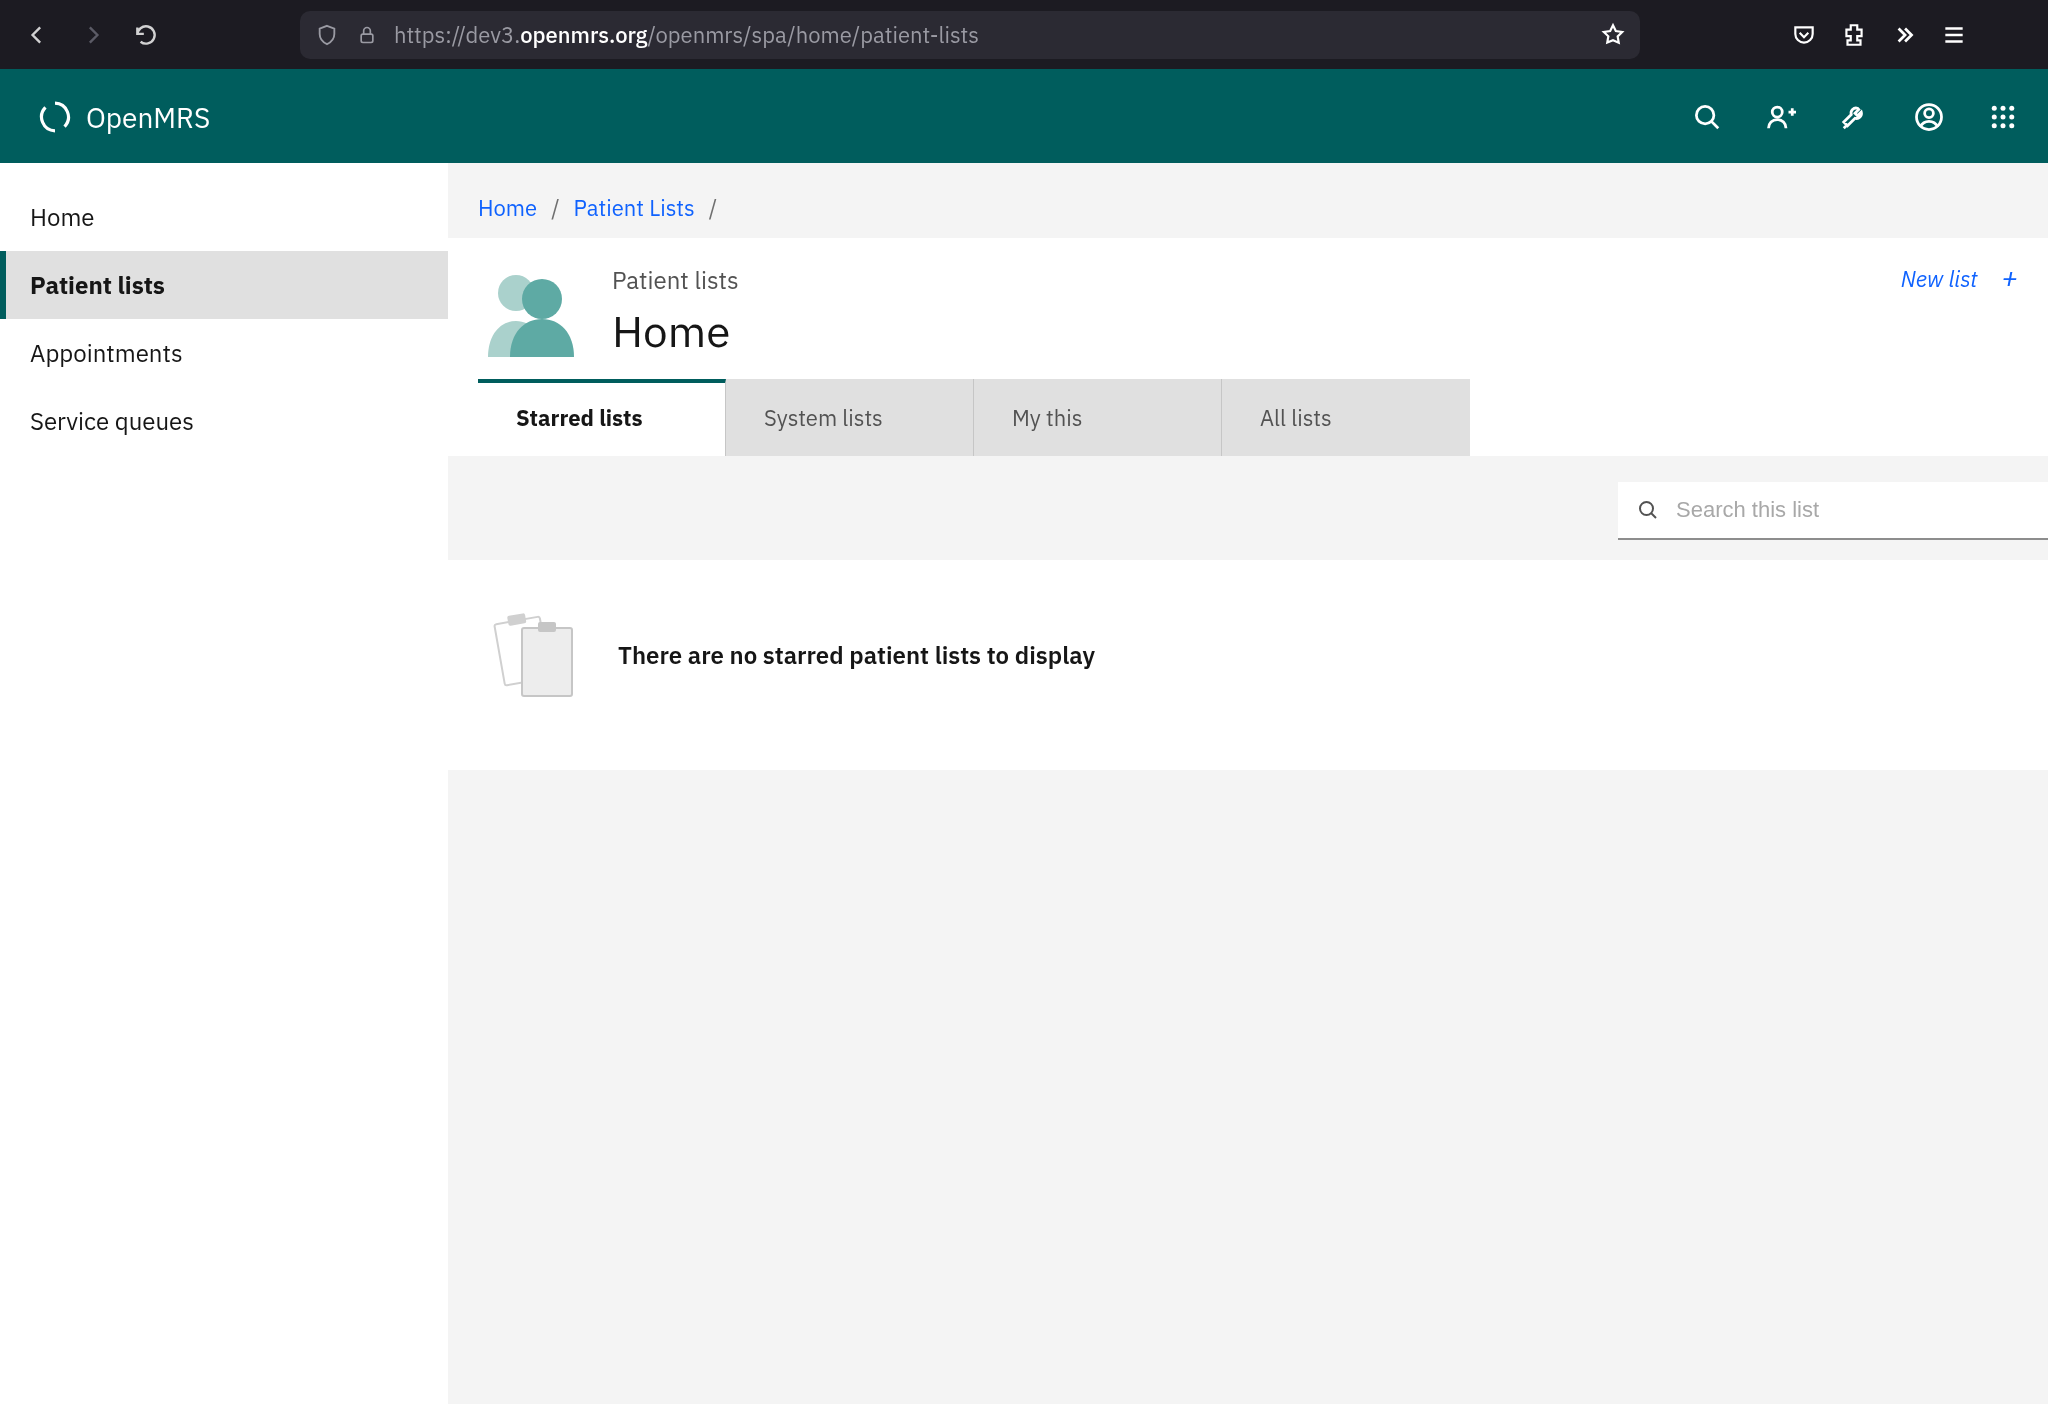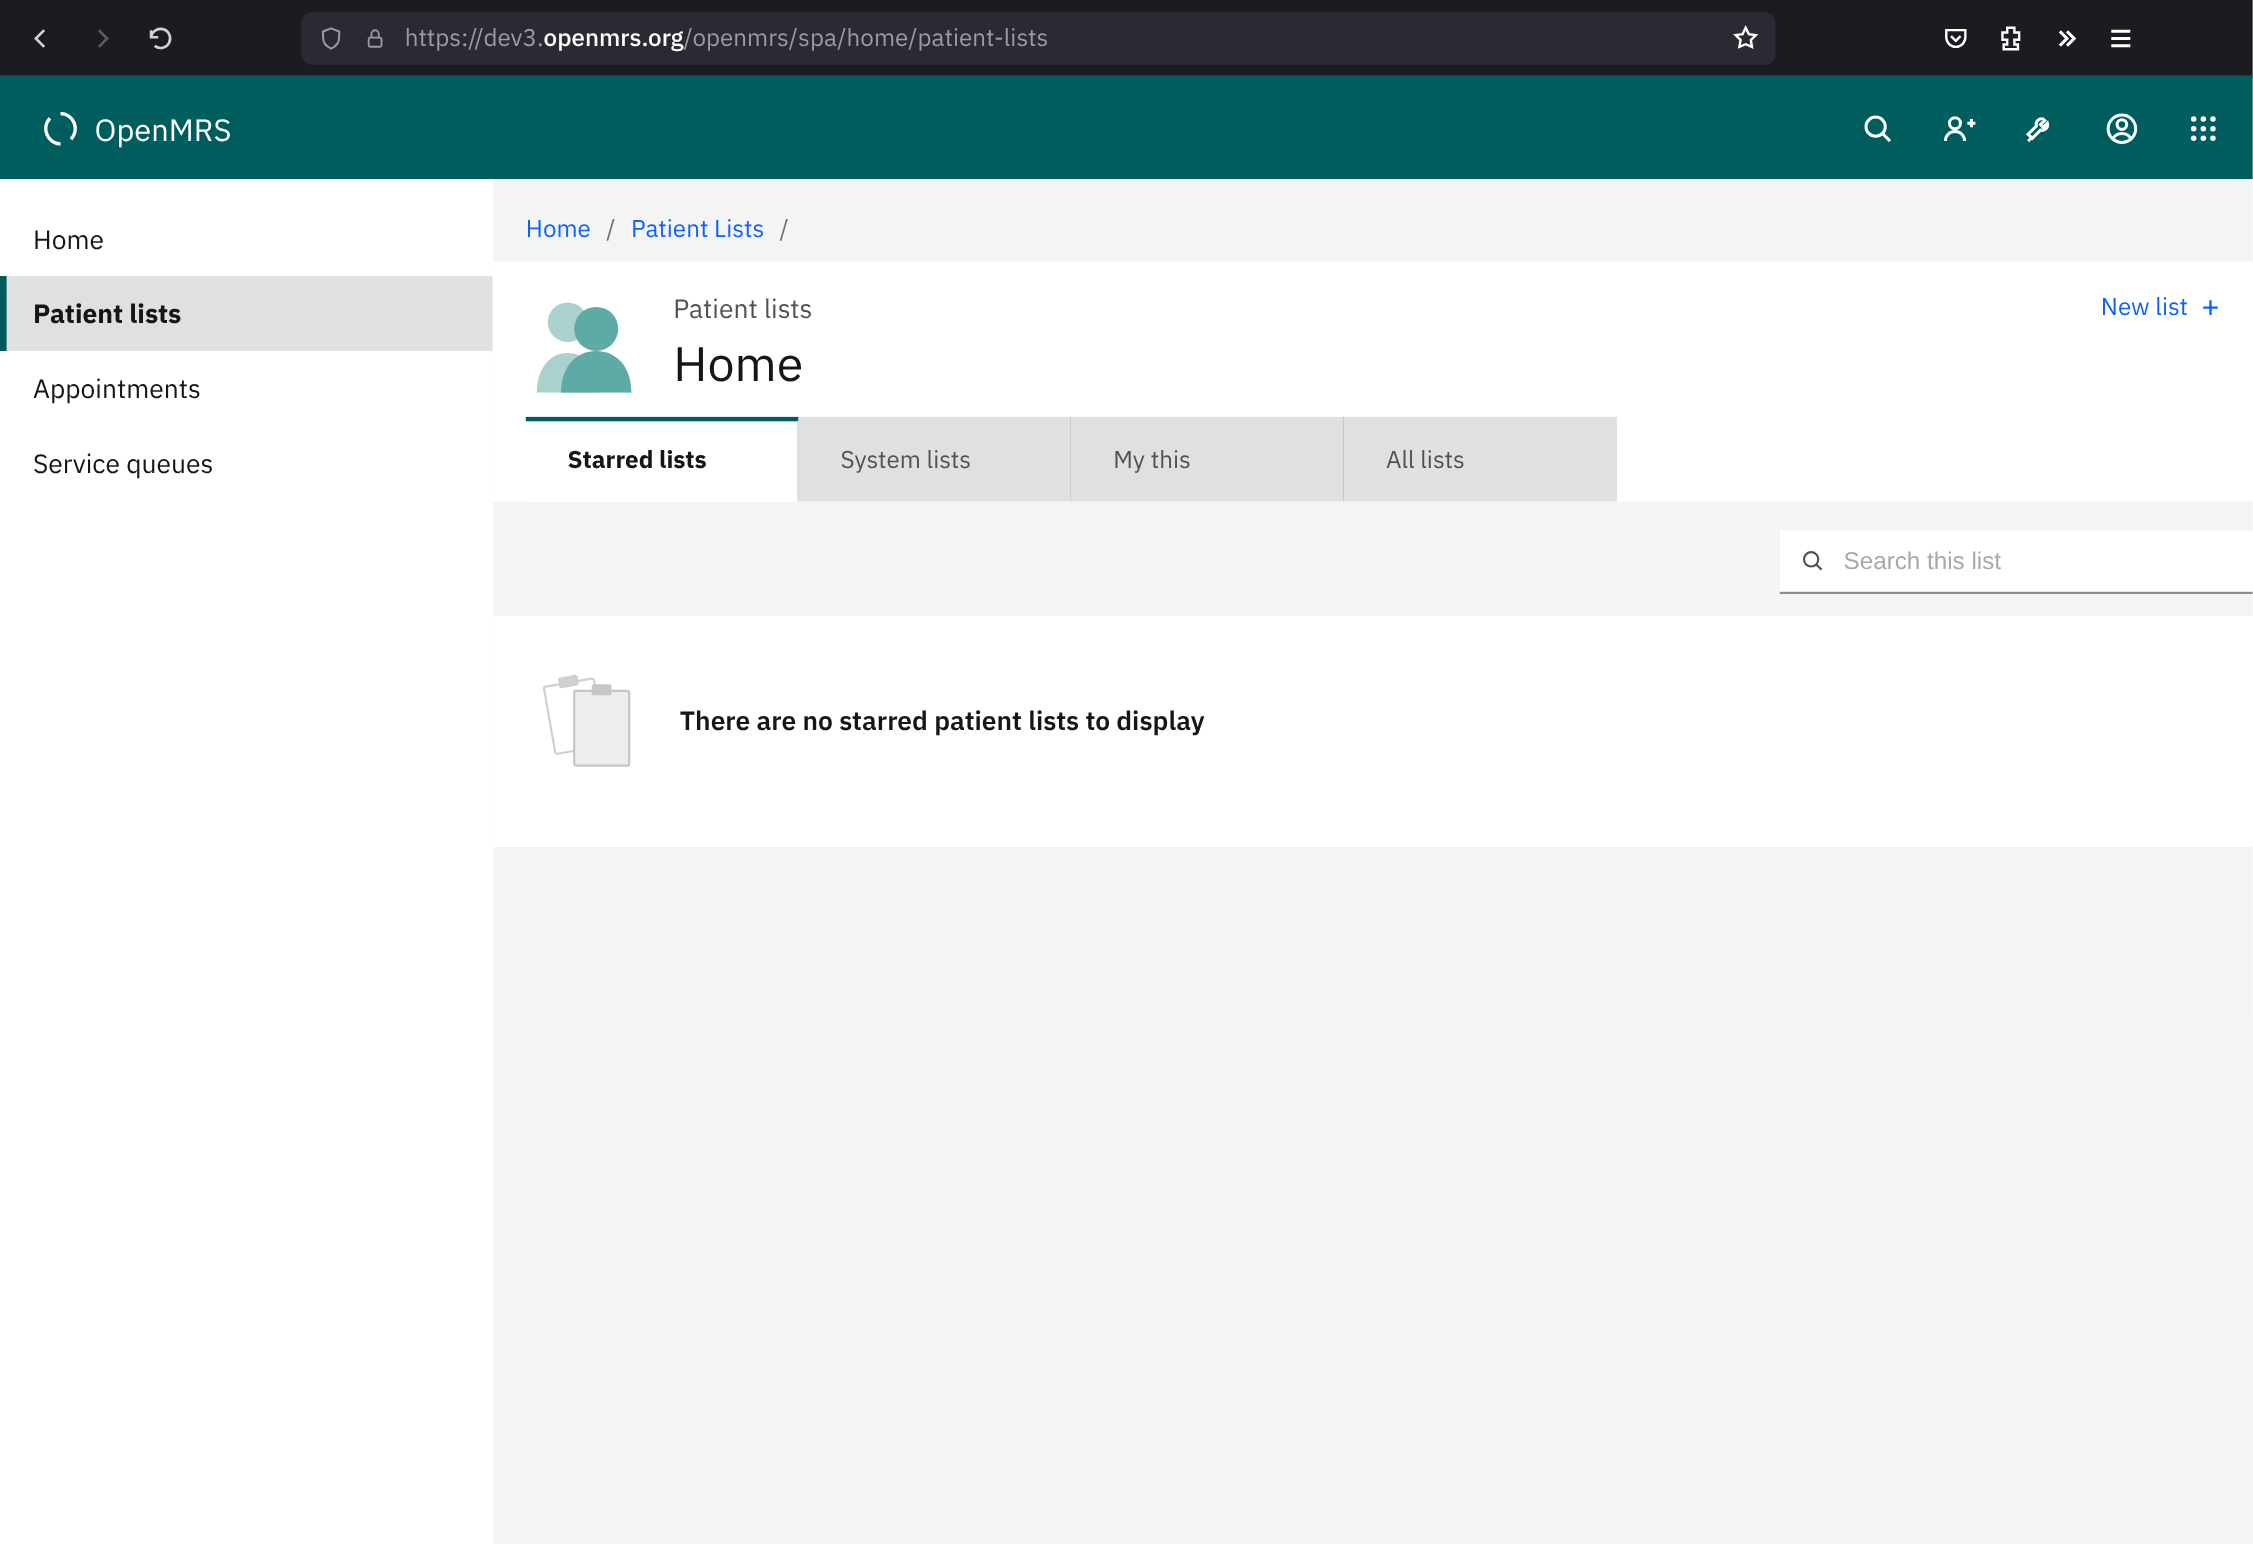--- a/index.html
+++ b/index.html
@@ -27,21 +27,21 @@
   
   .browser-bar{
     height:69px;background:var(--browser-dark);
     display:flex;align-items:center;gap:18px;
     padding:0 20px;color:#a1a1aa;
   }
   .nav-btn{width:36px;height:36px;display:flex;align-items:center;justify-content:center;border-radius:6px;}
   .nav-btn svg{stroke:#ffffffcc;fill:none;stroke-width:2.2;}
   .nav-btn.dim svg{stroke:#5b5b66;}
   .url-bar{
-    flex:1;max-width:1340px;margin-left:92px;height:48px;background:var(--browser-mid);
+    flex:1;max-width:1340px;margin-left:118px;height:48px;background:var(--browser-mid);
     border-radius:10px;display:flex;align-items:center;padding:0 14px;gap:14px;
     color:#9a9aa3;font-size:22px;
   }
   .url-bar .shield,.url-bar .lock{display:flex;align-items:center;justify-content:center;width:26px;height:26px;}
   .url-bar .url{flex:1;white-space:nowrap;overflow:hidden;}
   .url-bar .url b{color:#ffffff;font-weight:500;}
   .url-bar .star{margin-left:auto;}
   .browser-right{display:flex;gap:18px;align-items:center;margin-left:130px;}
   .browser-icon{width:32px;height:32px;display:flex;align-items:center;justify-content:center;}
 
@@ -75,21 +75,21 @@
   .crumbs a{color:var(--link);text-decoration:none;}
   .crumbs .sep{color:#6f6f6f;}
 
   .page-head{
     background:#fff;padding:26px 30px 0 30px;
   }
   .page-head-top{display:flex;align-items:center;gap:24px;}
   .people-icon{width:110px;height:90px;position:relative;flex-shrink:0;}
   .titles .subtitle{font-size:24px;color:#525252;}
   .titles .title{font-size:44px;font-weight:400;margin-top:6px;}
-  .new-list{margin-left:auto;color:var(--link);font-size:22px;display:flex;gap:12px;cursor:pointer;align-self:flex-start;}
+  .new-list{margin-left:auto;color:var(--link);font-size:22px;display:flex;gap:24px;cursor:pointer;align-self:flex-start;font-style:italic;}
   .new-list .plus{font-size:28px;line-height:1;}
 
   .tabs{display:flex;margin-top:20px;align-items:center;}
   .tab{
     padding:24px 38px;font-size:22px;color:#525252;background:var(--border-grey);
     border-right:1px solid #c6c6c6;cursor:pointer;
     min-width:248px;text-align:left;
   }
   .tab:last-child{border-right:none;}
   .tab.active{

